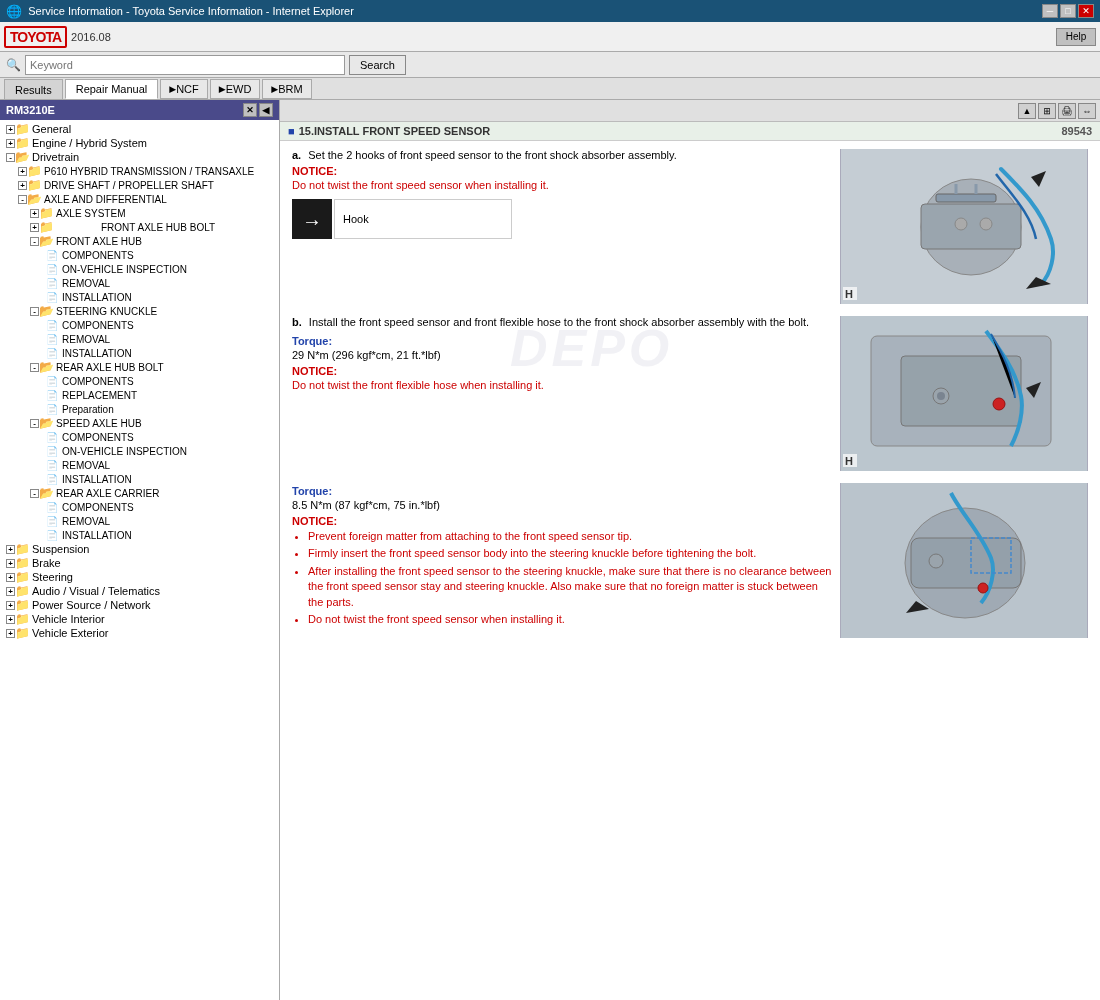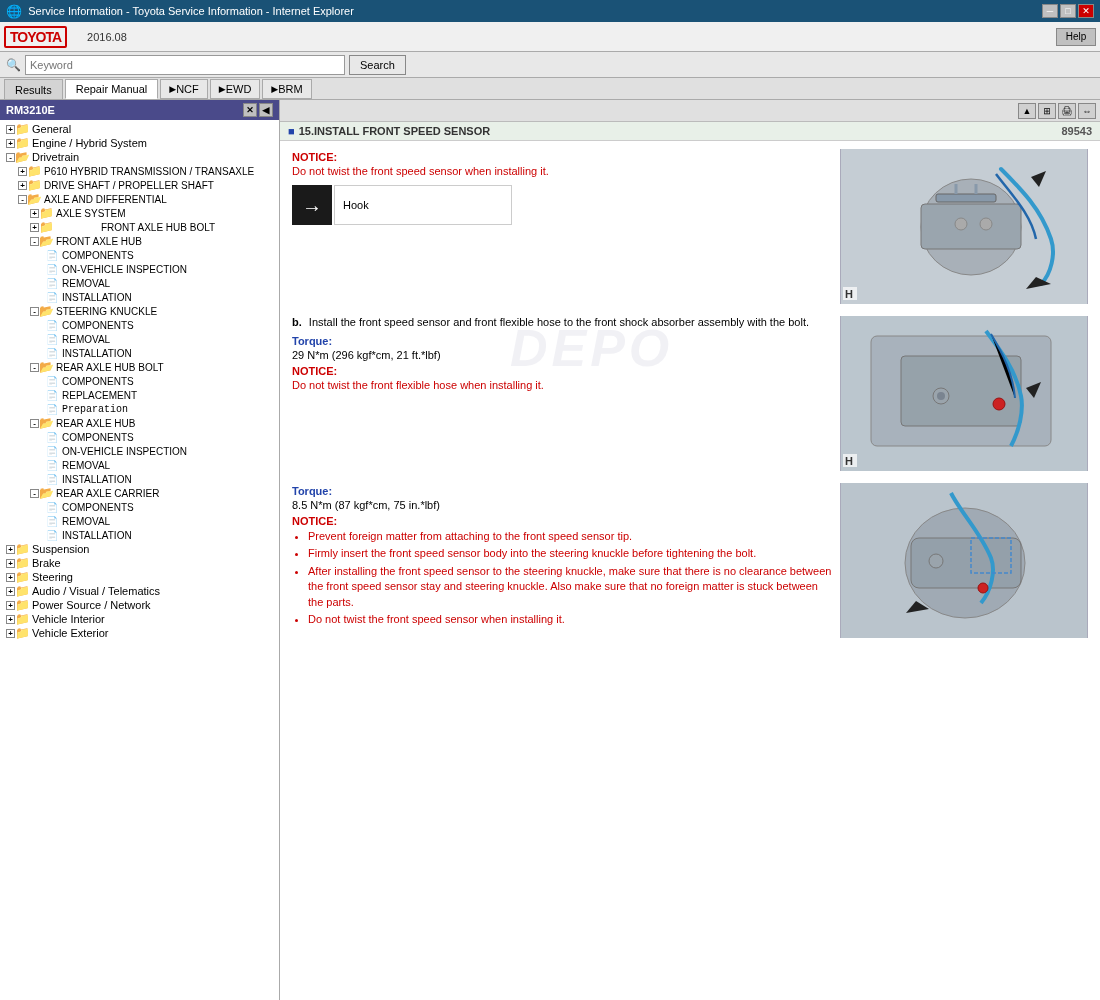--- a/index.html
+++ b/index.html
@@ -6,21 +6,21 @@
     body { font-family: Arial, sans-serif; font-size: 11px; background: #c0c0c0; width: 1100px; height: 1000px; overflow: hidden; }
 
     
     .window-outer { width: 1100px; height: 1000px; background: #c0c0c0; display: flex; flex-direction: column; }
     .window-titlebar { background: #1a5276; color: white; padding: 3px 6px; display: flex; align-items: center; justify-content: space-between; height: 22px; }
     .titlebar-left { display: flex; align-items: center; gap: 6px; font-size: 11px; }
     .titlebar-controls { display: flex; gap: 2px; }
     .titlebar-btn { width: 16px; height: 14px; background: #c0c0c0; border: 1px solid #888; font-size: 9px; display: flex; align-items: center; justify-content: center; cursor: pointer; }
 
     
-    .ie-toolbar { background: #f0f0f0; border-bottom: 1px solid #aaa; padding: 2px 4px; display: flex; align-items: center; gap: 16px; height: 30px; }
+    .ie-toolbar { background: #f0f0f0; border-bottom: 1px solid #aaa; padding: 2px 4px; display: flex; align-items: center; gap: 0; height: 30px; }
     .toyota-logo { font-size: 14px; font-weight: bold; color: #cc0000; letter-spacing: -1px; border: 2px solid #cc0000; padding: 1px 4px; border-radius: 2px; }
 
     
     .search-bar { background: #e8e8e8; border-bottom: 1px solid #aaa; padding: 2px 6px; display: flex; align-items: center; gap: 4px; height: 26px; }
     .search-input { width: 320px; height: 20px; border: 1px solid #999; padding: 2px 4px; font-size: 11px; }
     .search-btn { height: 20px; padding: 0 10px; background: #e8e8e8; border: 1px solid #888; font-size: 11px; cursor: pointer; }
 
     
     .nav-tabs { display: flex; background: #e0e0e0; border-bottom: 1px solid #aaa; height: 22px; align-items: flex-end; padding-left: 4px; }
     .nav-tab { padding: 2px 10px; font-size: 11px; cursor: pointer; border: 1px solid #aaa; border-bottom: none; background: #d4d4d4; margin-right: 2px; height: 20px; display: flex; align-items: center; }
@@ -272,28 +272,28 @@
 
         <div class="tree-item">
           <span class="tree-indent" style="width:44px;"></span>
           <span class="tree-icon doc-icon">📄</span>
           <span class="tree-label" style="font-size:10px;text-align:right;">REPLACEMENT</span>
         </div>
 
         <div class="tree-item">
           <span class="tree-indent" style="width:44px;"></span>
           <span class="tree-icon doc-icon">📄</span>
-          <span class="tree-label" style="font-size:10px;font-family:Liberation Mono, monospace;">Preparation</span>
-        </div>
-
-        <div class="tree-item">
-          <span class="tree-indent" style="width:28px;"></span>
-          <span class="icon-collapse">-</span>
-          <span class="tree-icon folder-icon">📂</span>
-          <span class="tree-label" style="font-size:10px;">REAR AXLE HUB</span>
+          <span class="tree-label" style="font-size:10px;">Preparation</span>
+        </div>
+
+        <div class="tree-item">
+          <span class="tree-indent" style="width:28px;"></span>
+          <span class="icon-collapse">-</span>
+          <span class="tree-icon folder-icon">📂</span>
+          <span class="tree-label" style="font-size:10px;">SPEED AXLE HUB</span>
         </div>
 
         <div class="tree-item">
           <span class="tree-indent" style="width:44px;"></span>
           <span class="tree-icon doc-icon">📄</span>
           <span class="tree-label" style="font-size:10px;">COMPONENTS</span>
         </div>
 
         <div class="tree-item">
           <span class="tree-indent" style="width:44px;"></span>
@@ -405,20 +405,24 @@
           <span style="font-size:11px;font-weight:bold;color:#333;">15.INSTALL FRONT SPEED SENSOR</span>
           <span class="content-title-num">89543</span>
         </div>
 
         <div class="content-body" style="position:relative;">
 
           <div class="watermark" style="font-size:52px;color:rgba(180,180,200,0.18);font-weight:bold;position:absolute;top:40%;left:38%;transform:translate(-50%,-50%);pointer-events:none;z-index:5;white-space:nowrap;letter-spacing:4px;font-style:italic;">DEPO</div>
 
           <div class="step-section">
             <div class="step-text-col">
+              <p style="font-size:11px;margin-bottom:4px;">
+                <span class="step-label">a.</span>
+                <span>Set the 2 hooks of front speed sensor to the front shock absorber assembly.</span>
+              </p>
               <p class="notice">NOTICE:</p>
               <p class="notice-text">Do not twist the front speed sensor when installing it.</p>
 
               <div class="hook-diagram" style="margin-top:8px;width:220px;">
                 <div class="hook-arrow-box">
                   <span style="color:white;font-size:20px;font-weight:bold;">→</span>
                 </div>
                 <div class="hook-text-box">
                   <span>Hook</span>
                 </div>

